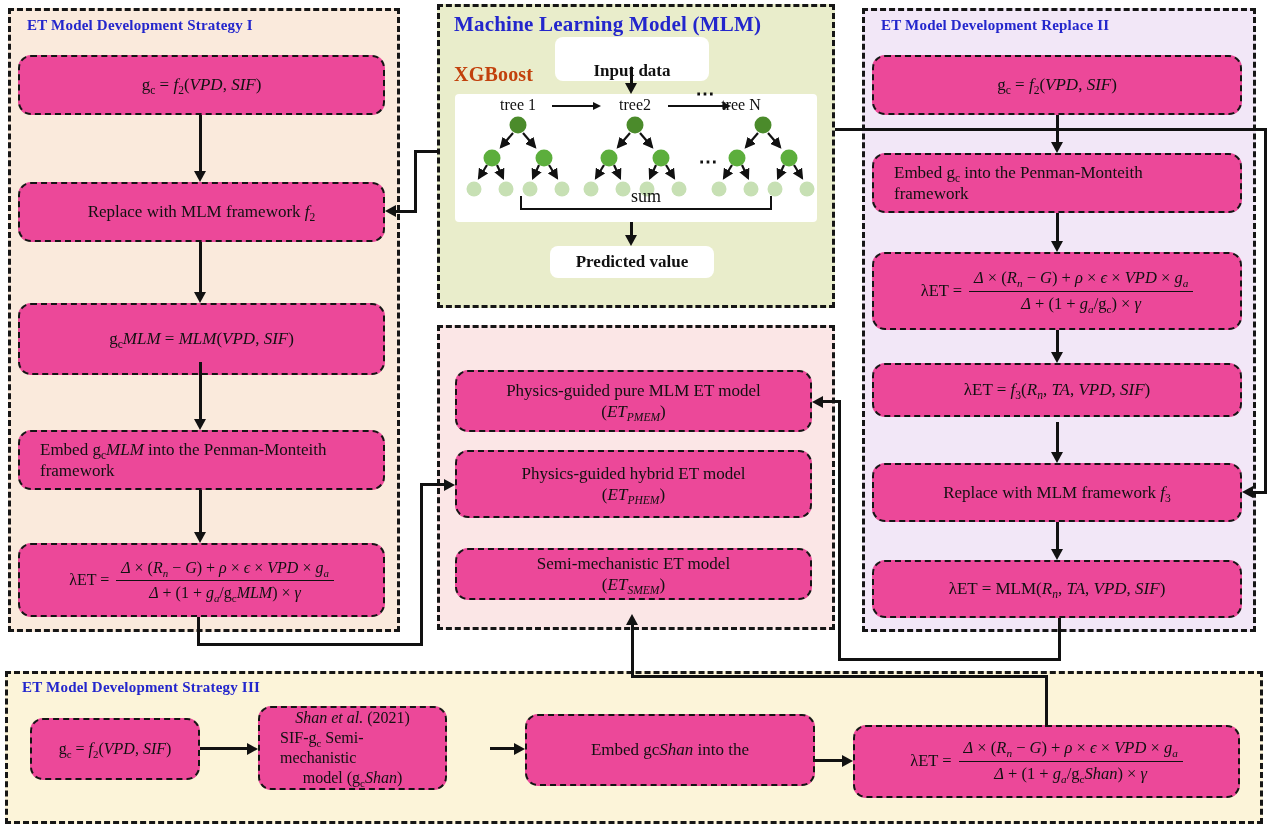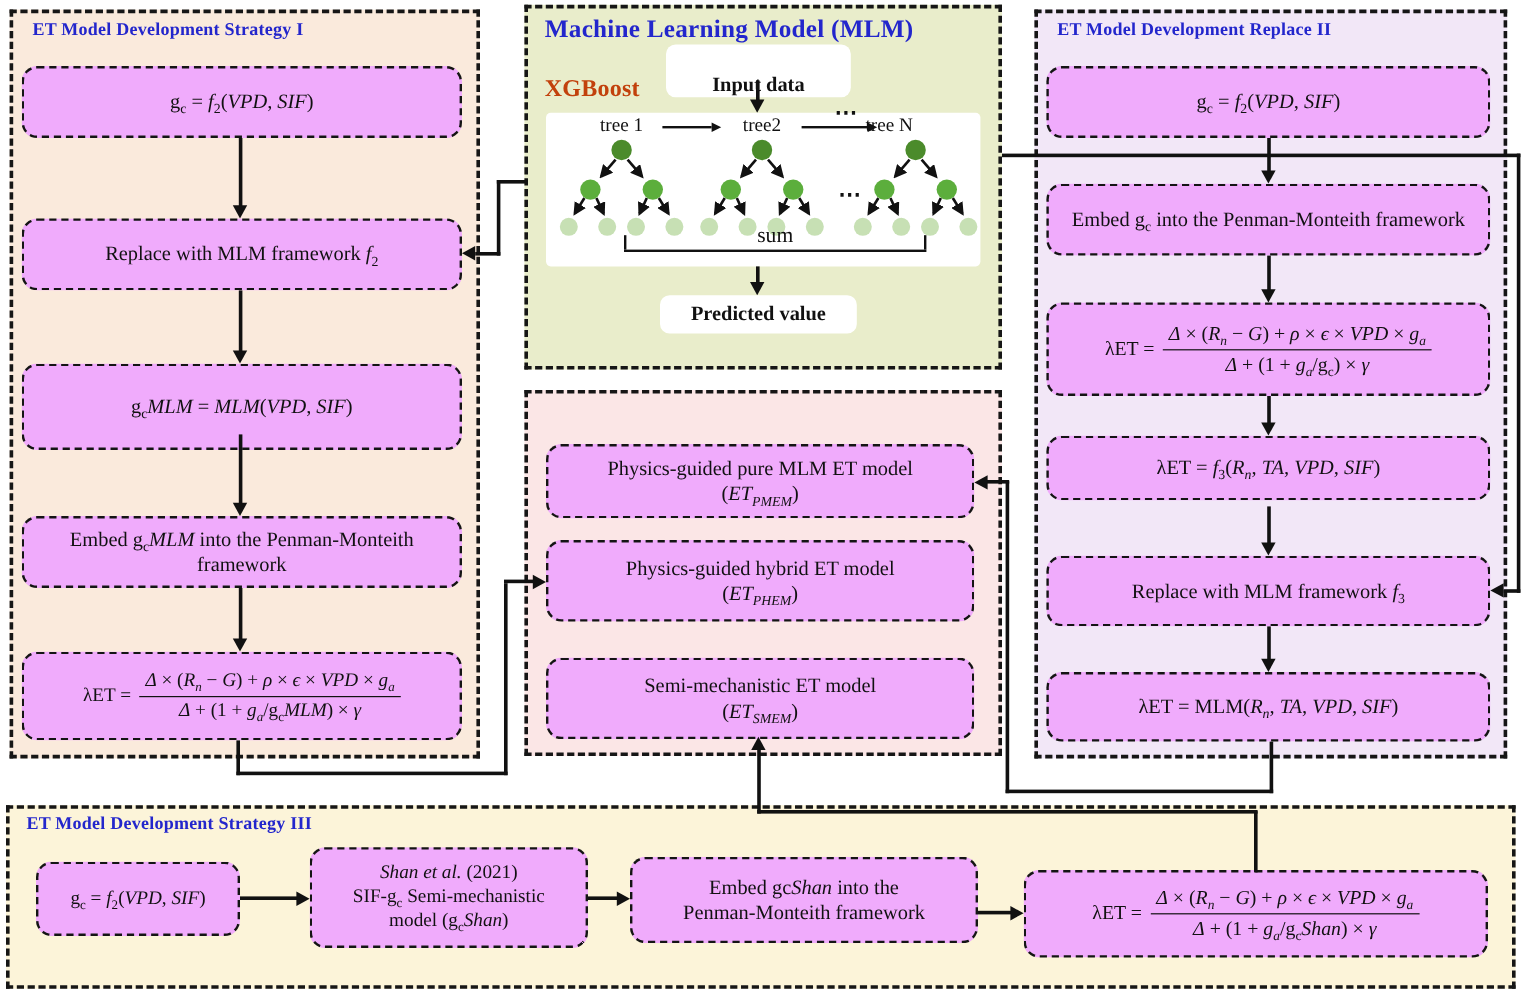--- a/index.html
+++ b/index.html
@@ -4,23 +4,23 @@
 <style>
   html,body{margin:0;padding:0;}
   body{
     width:1270px;height:829px;position:relative;background:#ffffff;
     font-family:"Liberation Serif","DejaVu Serif",serif;color:#111;
     overflow:hidden;
   }
   .panel{position:absolute;border:3px dashed #161616;box-sizing:border-box;}
   .ptitle{position:absolute;font-weight:bold;font-size:15px;letter-spacing:.2px;white-space:nowrap;}
   .pbox{
-    position:absolute;background:#f0abfc;border:2.5px dashed #141414;border-radius:13px;
+    position:absolute;background:#ec4899;border:2.5px dashed #141414;border-radius:13px;
     box-sizing:border-box;display:flex;flex-direction:column;align-items:center;justify-content:center;
-    text-align:center;font-size:17px;line-height:1.25;padding:2px 8px;
+    font-size:17px;line-height:1.25;padding:2px 20px;
   }
   .formula{flex-direction:row;gap:7px;font-size:16.5px;}
   .frac{display:inline-flex;flex-direction:column;align-items:center;vertical-align:middle;}
   .frac .num{border-bottom:1.5px solid #111;padding:0 5px 2px 5px;}
   .frac .den{padding-top:2px;}
   sub{font-size:.68em;line-height:0;}
   .wlabel{
     position:absolute;background:#fff;border-radius:8px;display:flex;align-items:center;justify-content:center;
     font-weight:bold;font-size:17px;box-sizing:border-box;
   }
@@ -162,21 +162,21 @@
   <div class="ptitle" style="left: 18px; top: 7px; color: rgb(227, 37, 40); margin-top: 41px;">Developed ET model</div>
 </div>
 <div class="pbox" style="left:455px;top:370px;width:357px;height:62px;">
   <span>Physics-guided pure MLM ET model</span>
   <span>(<i>ET<sub>PMEM</sub></i>)</span>
 </div>
 <div class="pbox" style="left:455px;top:450px;width:357px;height:68px;">
   <span>Physics-guided hybrid ET model</span>
   <span>(<i>ET<sub>PHEM</sub></i>)</span>
 </div>
-<div class="pbox" style="left:455px;top:548px;width:357px;height:68px;">
+<div class="pbox" style="left:455px;top:548px;width:357px;height:52px;">
   <span>Semi-mechanistic ET model</span>
   <span>(<i>ET<sub>SMEM</sub></i>)</span>
 </div>
 
 <div class="panel" style="left: 862px; top: 8px; width: 394px; height: 624px; background: rgb(242, 231, 247);">
   <div class="ptitle" style="left: 16px; top: 6px; color: rgb(35, 38, 204);">ET Model Development Replace II</div>
 </div>
 <div class="pbox" style="left:872px;top:55px;width:370px;height:60px;">
     <span>g<sub>c</sub> = <i>f</i><sub>2</sub>(<i>VPD</i>, <i>SIF</i>)</span>
   </div>
@@ -210,28 +210,27 @@
 <div class="ah ah-down" style="left:1051px;top:452px;"></div>
 <div class="line" style="left:1056px;top:522px;width:3px;height:28px;"></div>
 <div class="ah ah-down" style="left:1051px;top:549px;"></div>
 
 <div class="panel" style="left: 5px; top: 671px; width: 1258px; height: 153px; background: rgb(252, 244, 217);">
   <div class="ptitle" style="left: 14px; top: 5px; color: rgb(35, 38, 204);">ET Model Development Strategy III</div>
 </div>
 <div class="pbox" style="left:30px;top:718px;width:170px;height:62px;font-size:16px;">
     <span>g<sub>c</sub> = <i>f</i><sub>2</sub>(<i>VPD</i>, <i>SIF</i>)</span>
   </div>
-<div class="pbox" style="left:258px;top:706px;width:232px;height:84px;font-size:16px;">
+<div class="pbox" style="left:258px;top:706px;width:189px;height:84px;font-size:16px;">
   <span><i>Shan et al.</i> (2021)</span>
   <span>SIF-g<sub>c</sub> Semi-mechanistic</span>
   <span>model (g<sub>c</sub><i>Shan</i>)</span>
 </div>
 <div class="pbox" style="left:525px;top:714px;width:290px;height:72px;">
   <span>Embed gc<i>Shan</i> into the</span>
-  <span>Penman-Monteith framework</span>
 </div>
 <div class="pbox formula" style="left:853px;top:725px;width:387px;height:73px;">
   <span>λET =</span>
   <span class="frac">
     <span class="num"><i>Δ</i> × (<i>R<sub>n</sub></i> − <i>G</i>) + <i>ρ</i> × <i>ϵ</i> × <i>VPD</i> × <i>g<sub>a</sub></i></span>
     <span class="den"><i>Δ</i> + (1 + <i>g<sub>a</sub></i>/g<sub>c</sub><i>Shan</i>) × <i>γ</i></span>
   </span>
 </div>
 
 <div class="line" style="left:200px;top:747px;width:48px;height:3px;"></div>

